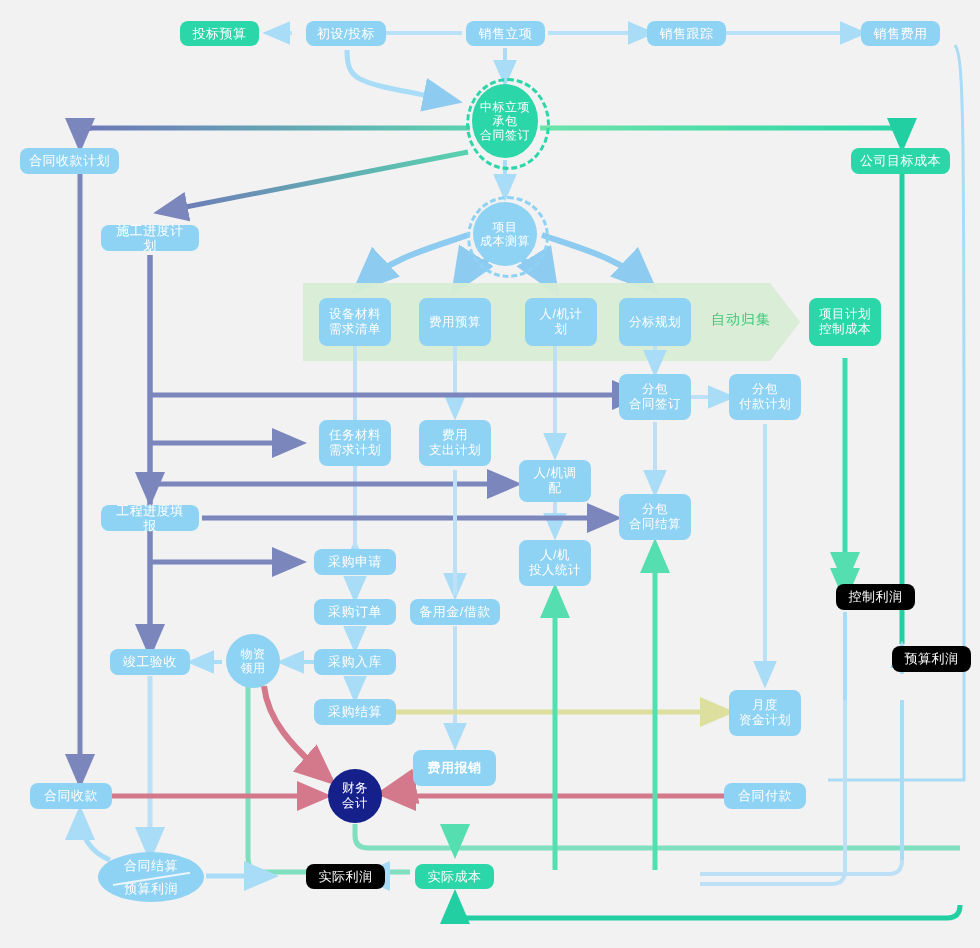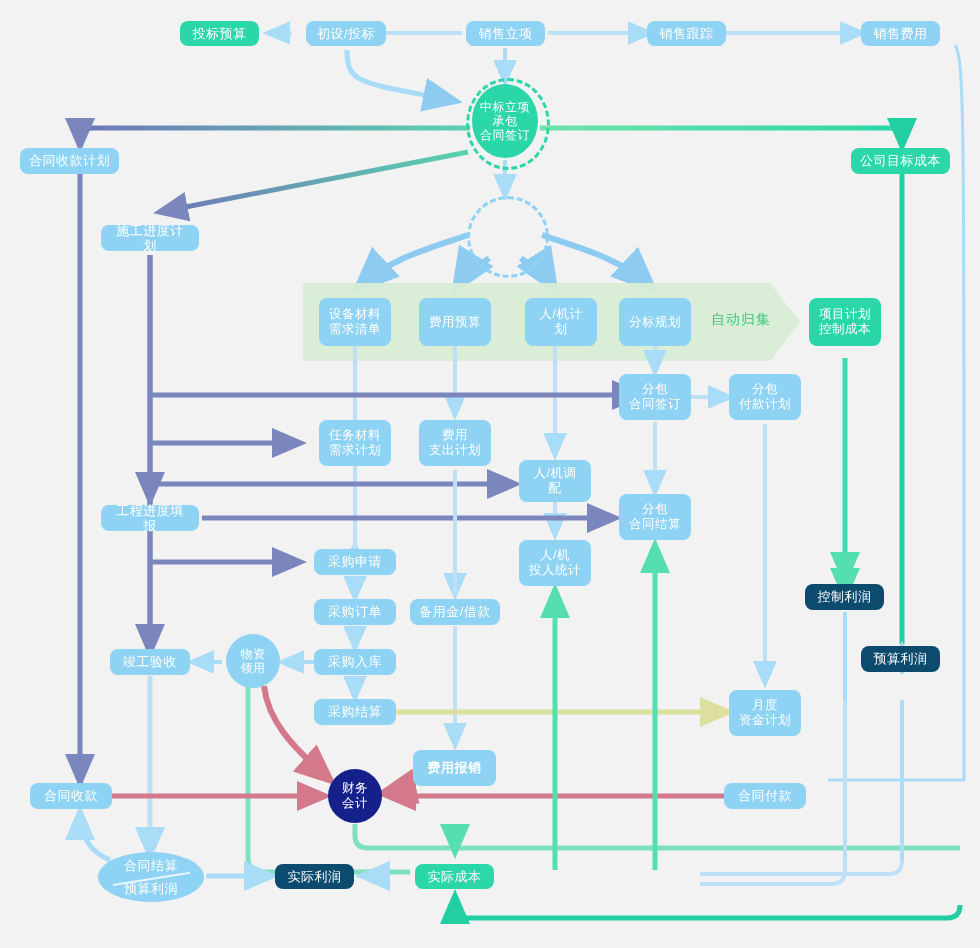--- a/index.html
+++ b/index.html
@@ -23,21 +23,21 @@
     white-space:pre-line;
     z-index:5;
   }
   .rect{
     border-radius:8px;
     font-size:13px;
     padding:0 9px;
   }
   .blue{background:#8ed2f4;}
   .green{background:#2bd6a8;}
-  .purple{background:#0c4a6e;}
+  .purple{background:#000000;margin-left:31px;}
   .circle{border-radius:50%;}
   .navy{background:#15208a;}
   .ellipse{border-radius:50%;background:#8ed2f4;}
 
   .dashring{
     position:absolute;
     border-radius:50%;
     border:3px dashed #2bd6a8;
     z-index:4;
   }
@@ -231,20 +231,22 @@
 承包
 合同签订</div>
 
   <div class="node rect blue" style="left:20px;top:148px;width:99px;height:26px;">合同收款计划</div>
 
   <div class="node rect green" style="left:851px;top:148px;width:99px;height:26px;">公司目标成本</div>
 
   <div class="node rect blue" style="left:101px;top:225px;width:98px;height:26px;">施工进度计划</div>
 
   <div class="dashring blue-ring" style="left:467px;top:196px;width:76px;height:76px;"></div>
+  <div class="node circle blue" style="left:473px;top:202px;width:64px;height:64px;font-size:12px;">项目
+成本测算</div>
 
   <div class="node rect blue" style="left:319px;top:298px;width:72px;height:48px;font-size:12.5px;">设备材料
 需求清单</div>
 
   <div class="node rect blue" style="left:419px;top:298px;width:72px;height:48px;font-size:12.5px;">费用预算</div>
 
   <div class="node rect blue" style="left:519px;top:298px;width:72px;height:48px;font-size:12.5px;margin-left:6px;">人/机计划</div>
 
   <div class="node rect blue" style="left:619px;top:298px;width:72px;height:48px;font-size:12.5px;">分标规划</div>
 

